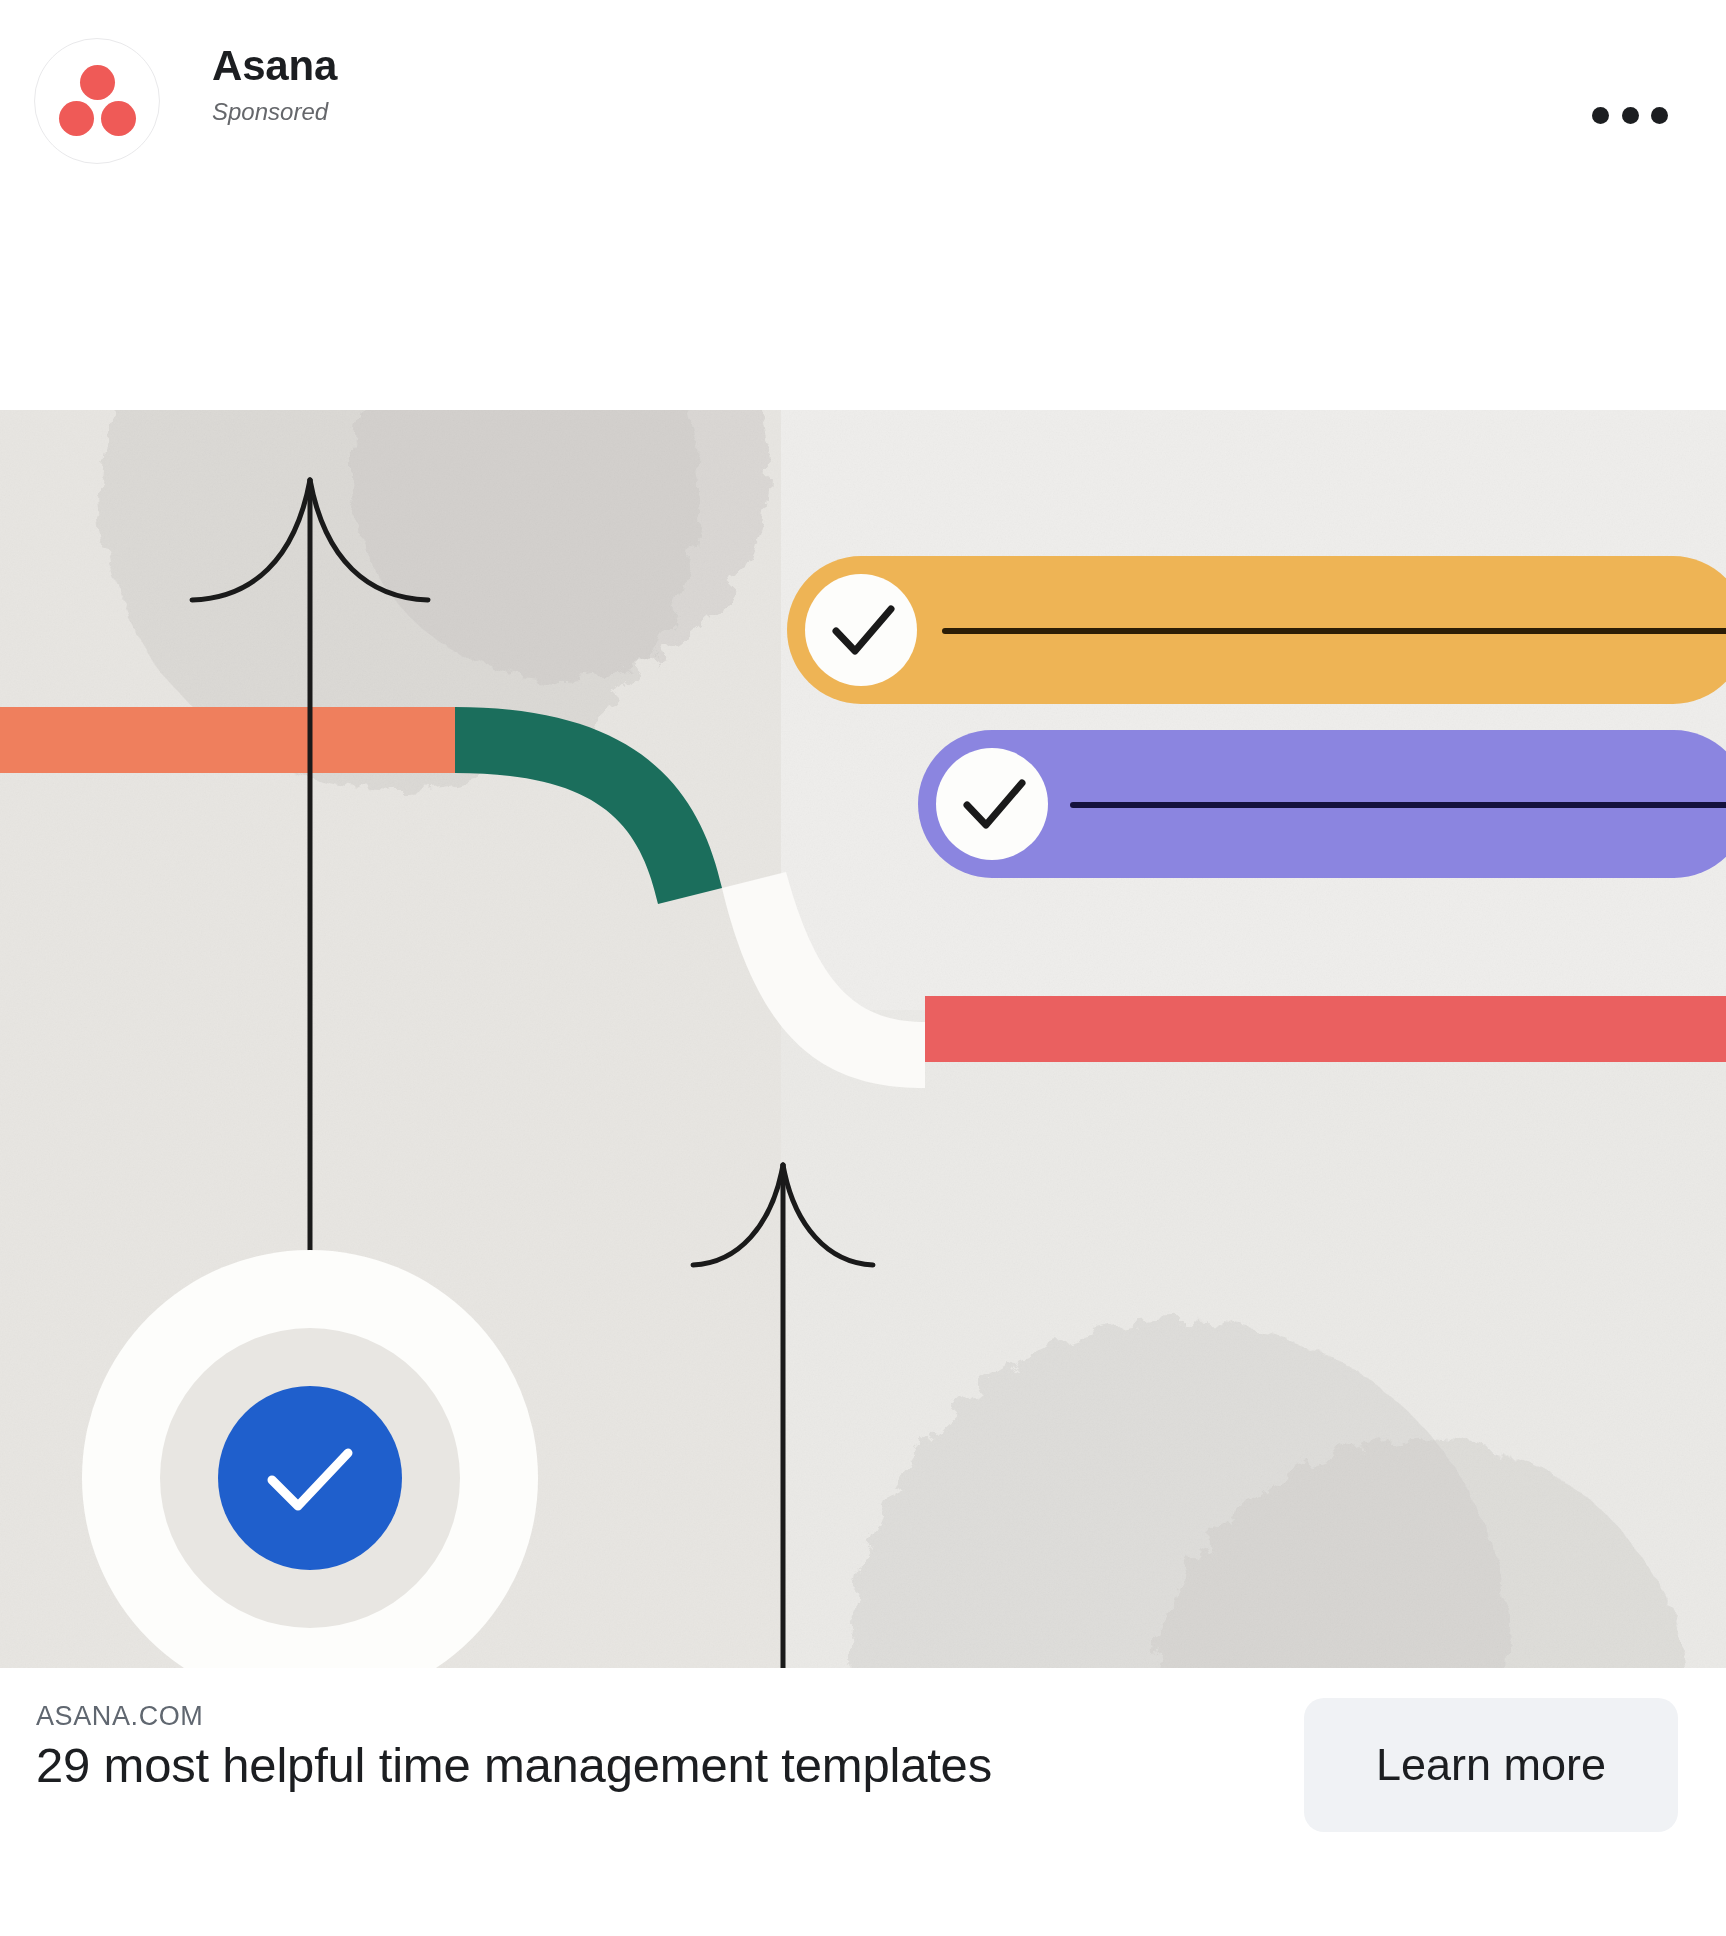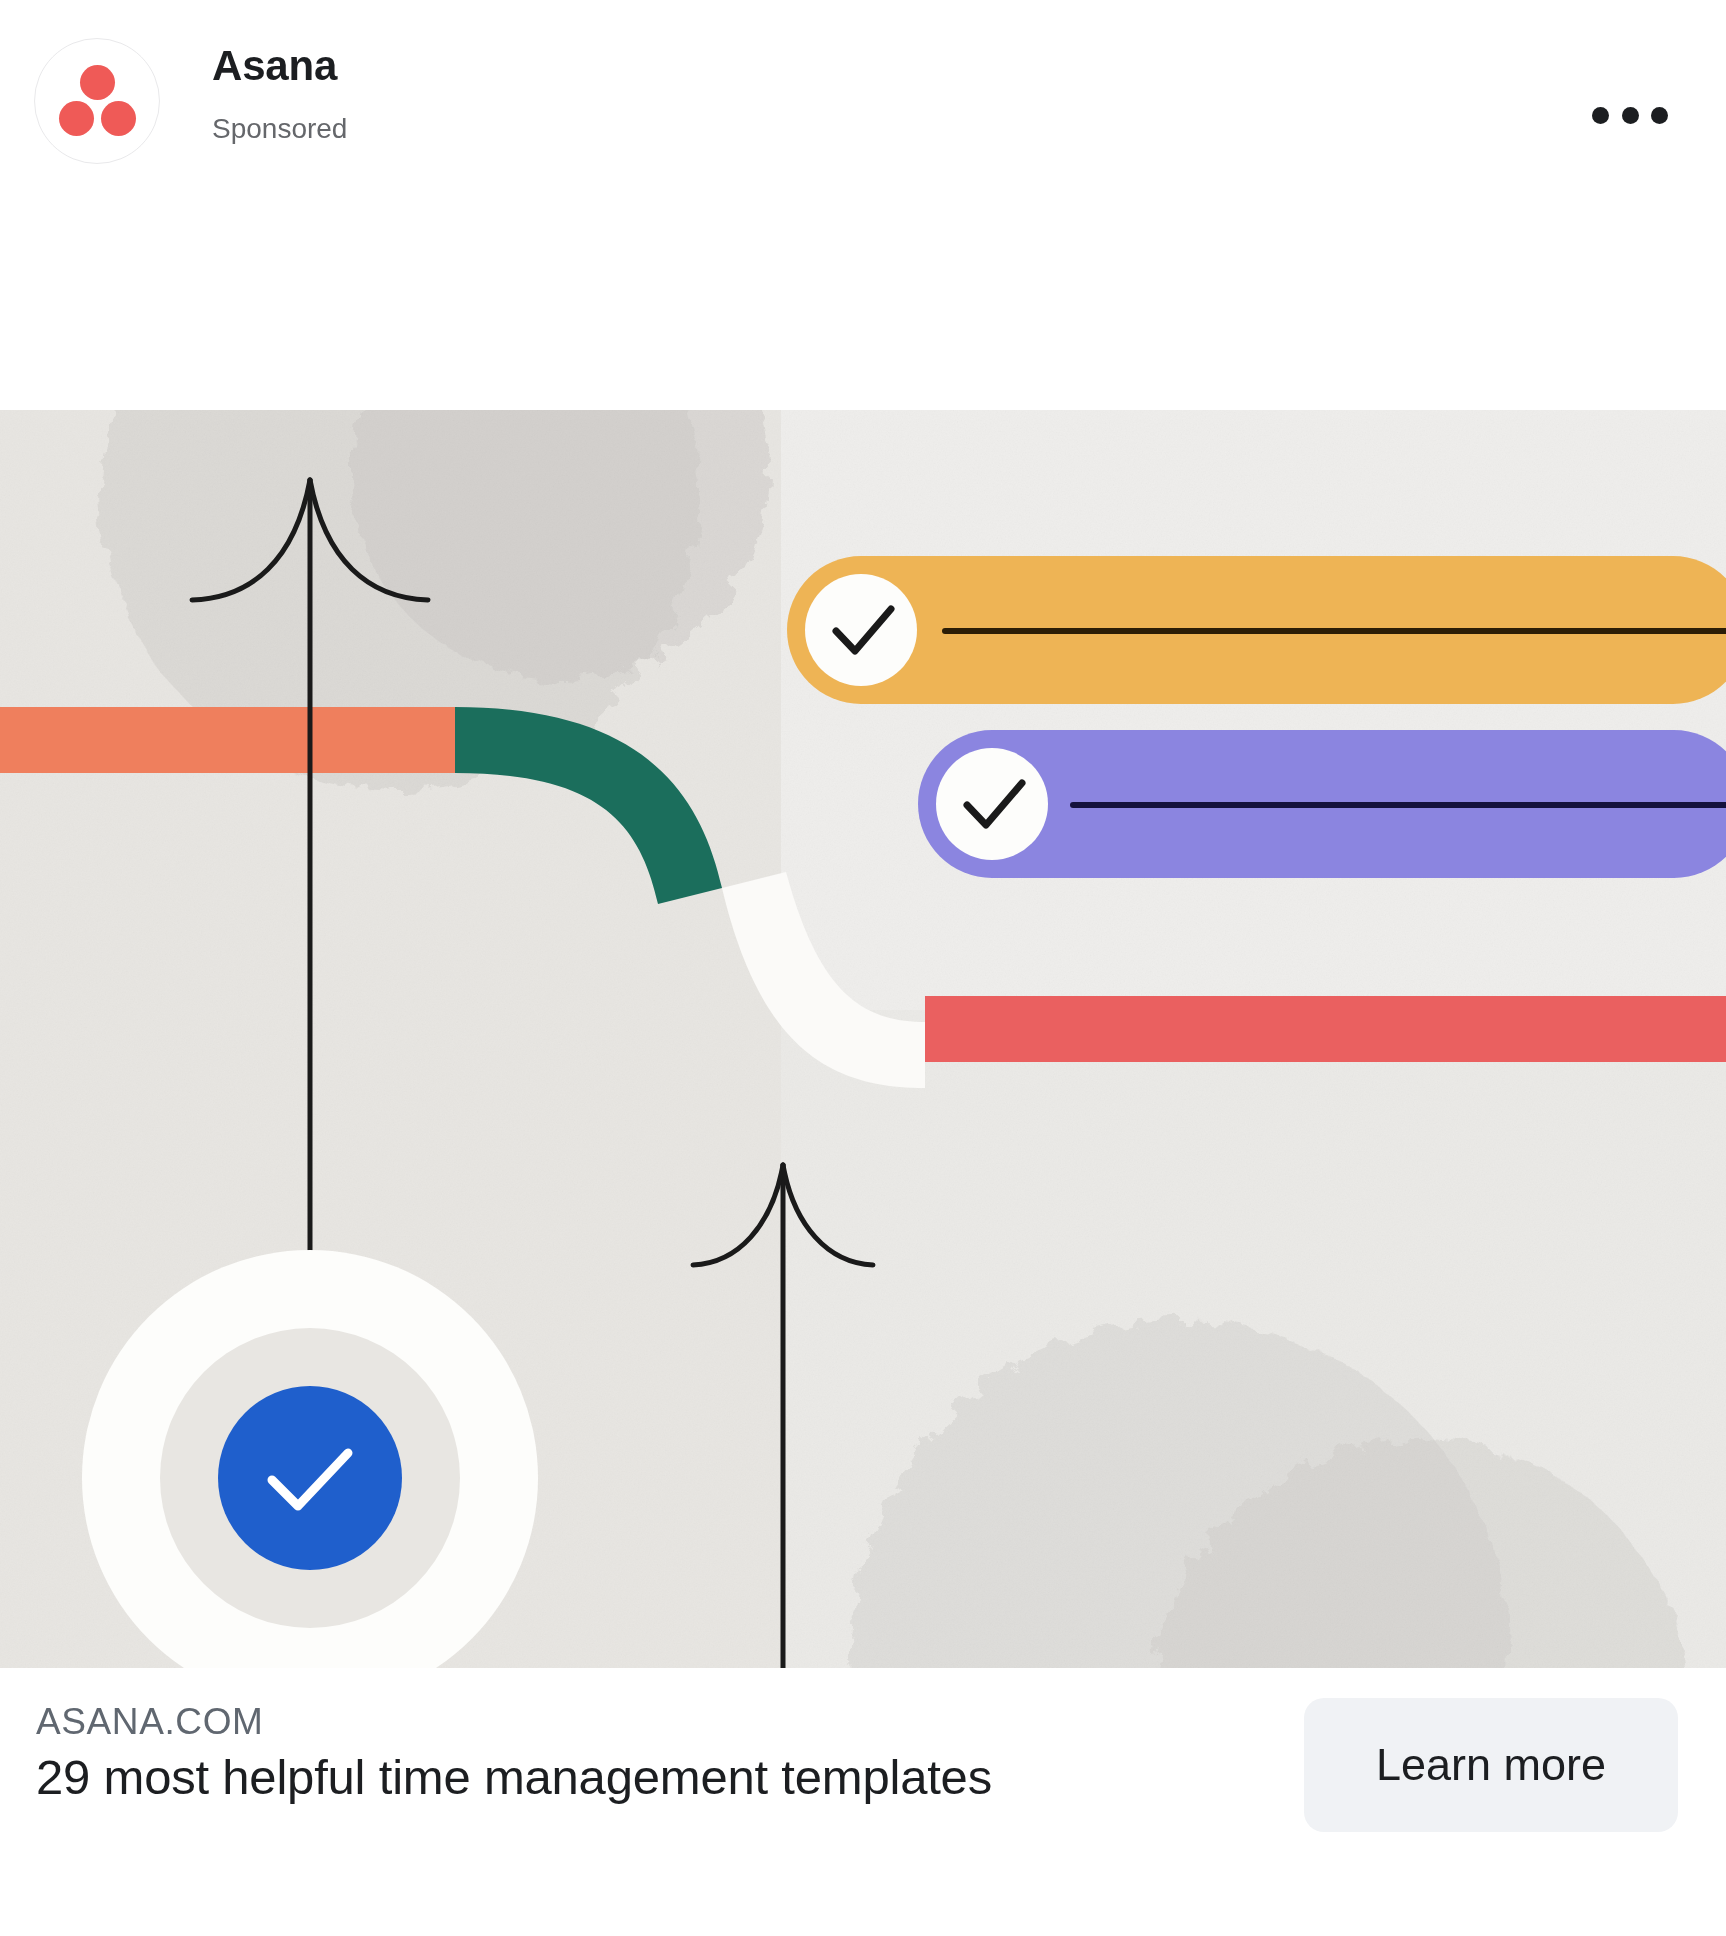--- a/index.html
+++ b/index.html
@@ -62,24 +62,25 @@
     flex-direction: column;
   }
   .page-name {
     font-size: 42px;
     font-weight: bold;
     color: #1c1e21;
     line-height: 1.14;
     letter-spacing: -0.2px;
   }
   .sponsored-label {
-    font-size: 28px;
+    font-size: 24px;
     color: #65676b;
     line-height: 1.2;
-    margin-top: 22px;
+    margin-top: 8px;
+    font-style: italic;
   }
 
   .menu-button {
     position: absolute;
     right: 58px;
     top: 98px;
     width: 76px;
     height: 34px;
     display: flex;
     align-items: center;
@@ -138,21 +139,21 @@
     position: absolute;
     left: 36px;
     top: 28px;
     right: 40px;
     display: flex;
     align-items: flex-start;
     justify-content: space-between;
   }
   .footer-left { display: flex; flex-direction: column; padding-top: 4px; }
   .link-domain {
-    font-size: 37px;
+    font-size: 27px;
     color: #606770;
     letter-spacing: 0.6px;
     line-height: 1.2;
   }
   .link-title {
     font-size: 49px;
     color: #1c1e21;
     line-height: 1.2;
     margin-top: 4px;
     letter-spacing: -0.2px;

